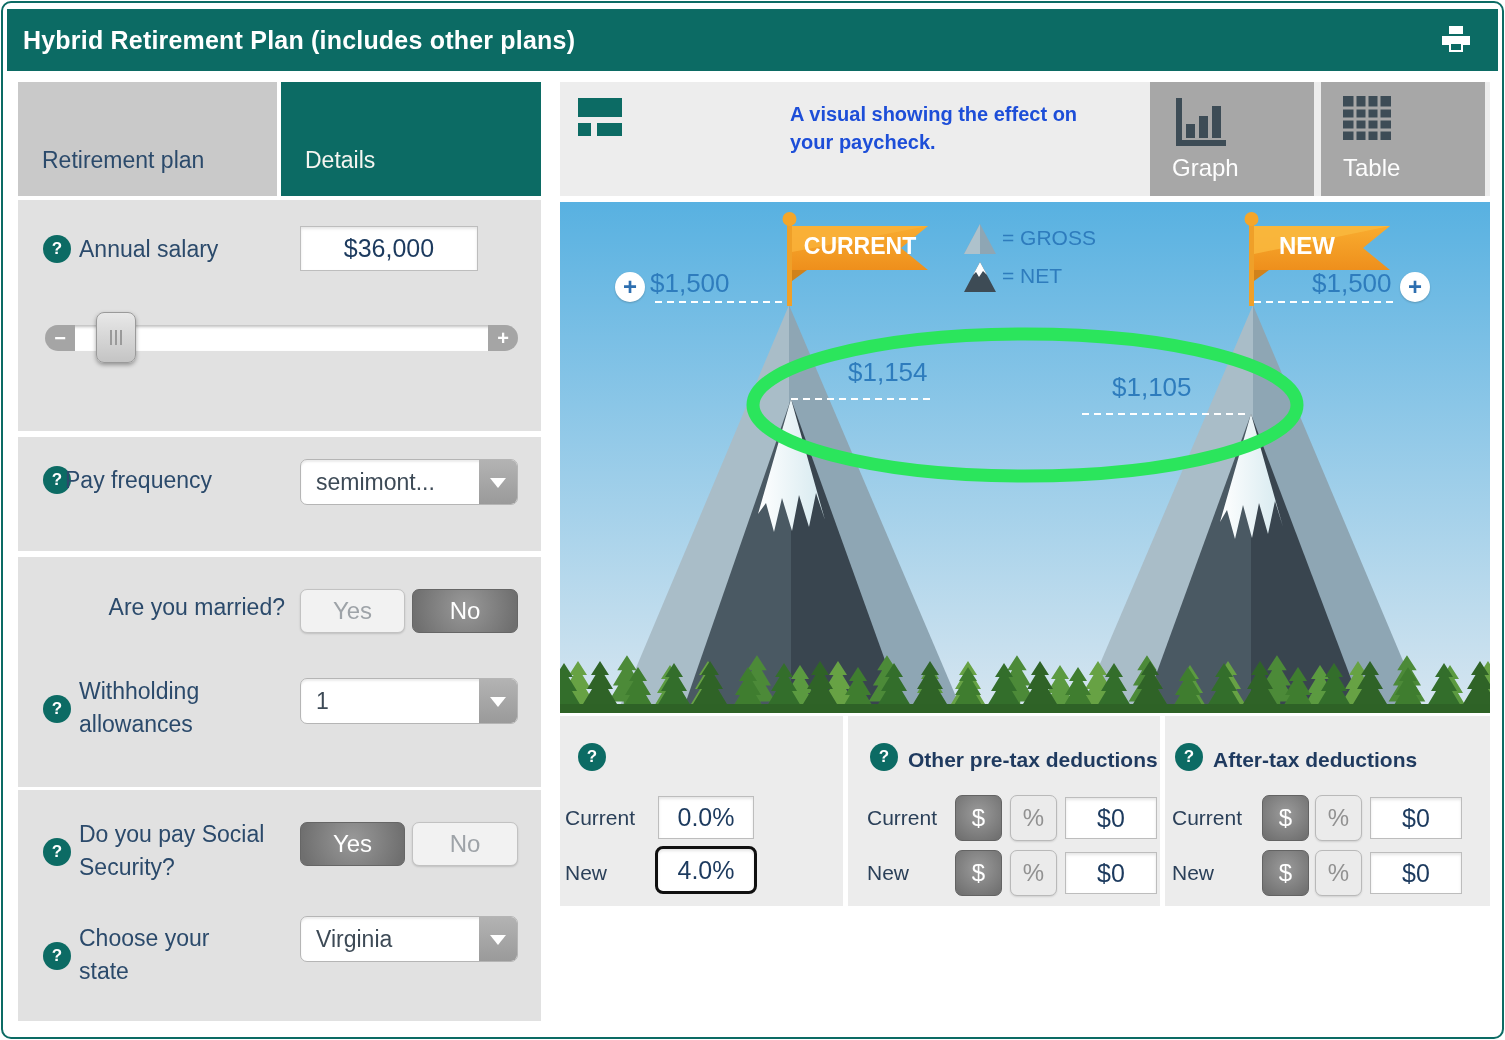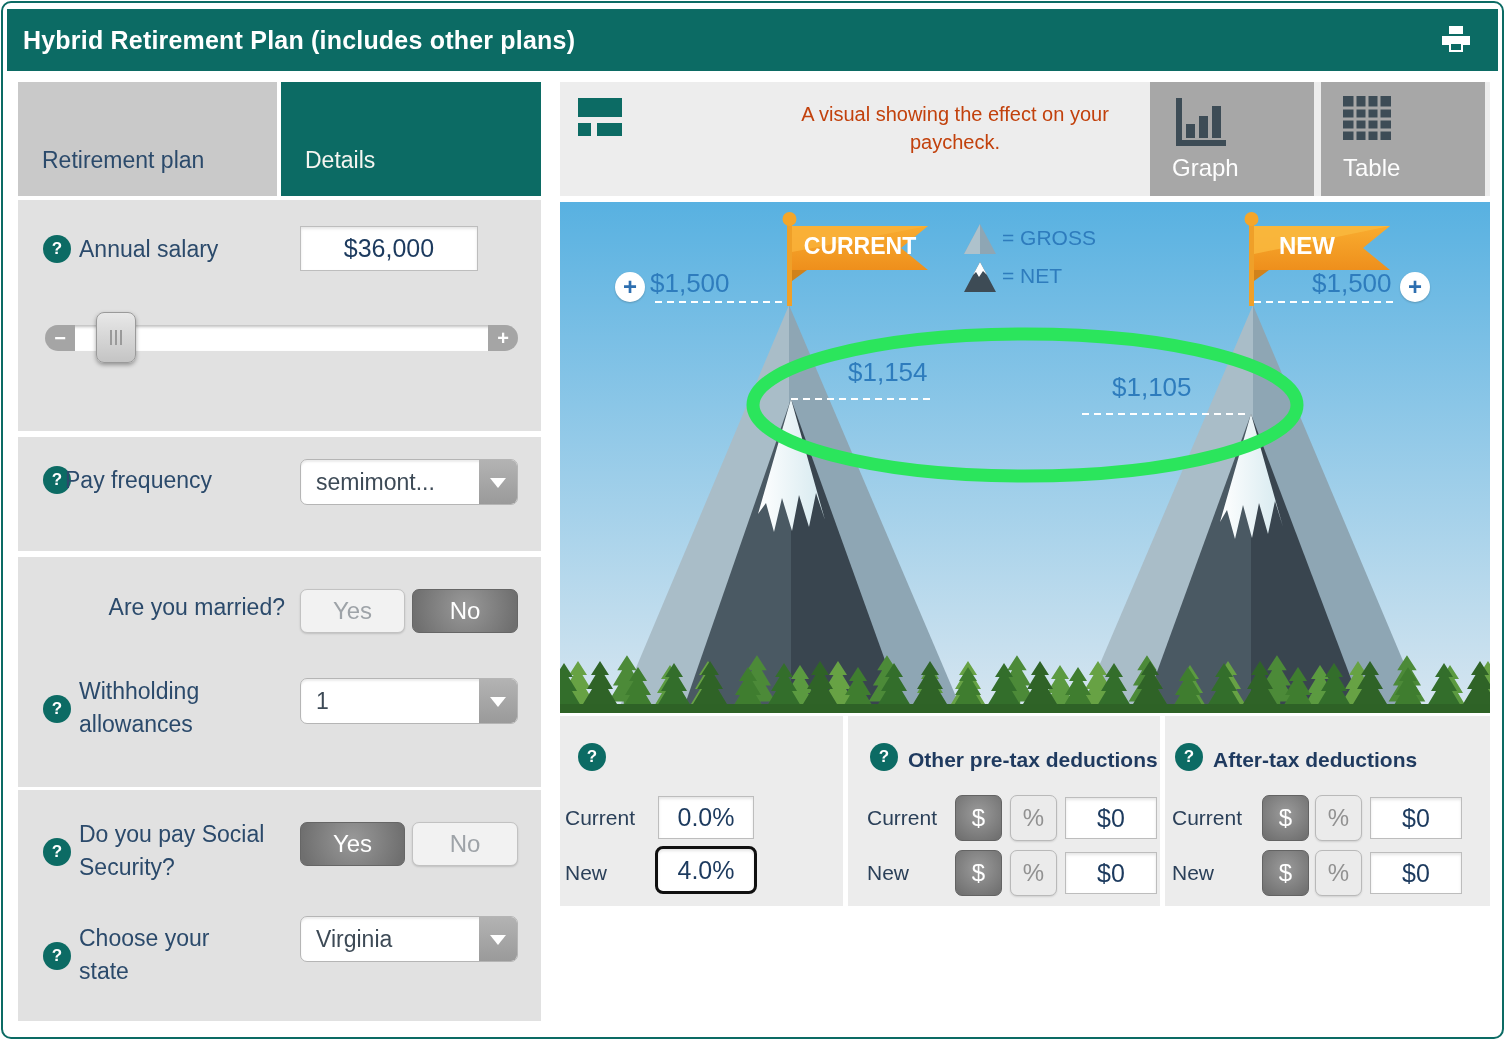--- a/index.html
+++ b/index.html
@@ -36,21 +36,21 @@
   .slider-track { position: absolute; left: 27px; top: 125px; width: 473px; height: 26px; background: #fff; border-radius: 13px; box-shadow: inset 0 2px 3px rgba(0,0,0,.25); }
   .slider-btn { position: absolute; top: 125px; width: 30px; height: 26px; background: #A5A5A5; color: #fff; font-size: 20px; font-weight: bold; display: flex; align-items: center; justify-content: center; cursor: pointer; }
   .slider-btn.minus { left: 27px; border-radius: 13px 0 0 13px; }
   .slider-btn.plus { left: 470px; border-radius: 0 13px 13px 0; }
   .slider-handle { position: absolute; left: 78px; top: 112px; width: 40px; height: 51px; background: linear-gradient(#E8E8E8,#C4C4C4); border: 1px solid #9A9A9A; border-radius: 8px; box-shadow: 0 2px 4px rgba(0,0,0,.35); cursor: grab; display: flex; align-items: center; justify-content: center; }
   .grip { width: 2px; height: 15px; background: #9A9A9A; box-shadow: -5px 0 0 #9A9A9A, 5px 0 0 #9A9A9A; }
 
   
   .viewbar { position: absolute; left: 560px; top: 82px; width: 930px; height: 114px; background: #EDEDED; }
   .overview-label { position: absolute; left: 18px; top: 140px; font-size: 22px; color: #2F4050; }
-  .view-desc { position: absolute; right: 370px; top: 18px; width: 330px; text-align: center; font-size: 20px; line-height: 28px; color: #c2410c; }
+  .view-desc { position: absolute; right: 370px; top: 18px; width: 330px; text-align: left; font-size: 20px; line-height: 28px; color: #1d4ed8; font-weight: bold; }
   .viewbtn { position: absolute; top: 0; width: 164px; height: 114px; background: #A7A7A7; cursor: pointer; }
   .viewbtn .vlabel { position: absolute; left: 22px; top: 72px; color: #FDFDFD; font-size: 24px; }
   .btn-graph { left: 590px; }
   .btn-table { left: 761px; }
 
   
   .graph { position: absolute; left: 560px; top: 202px; width: 930px; height: 511px; }
   .graph svg { position: absolute; inset: 0; }
   .gtext { position: absolute; color: #2E7CBD; font-size: 26px; }
   .flagtxt { position: absolute; color: #fff; font-weight: bold; text-align: center; }

